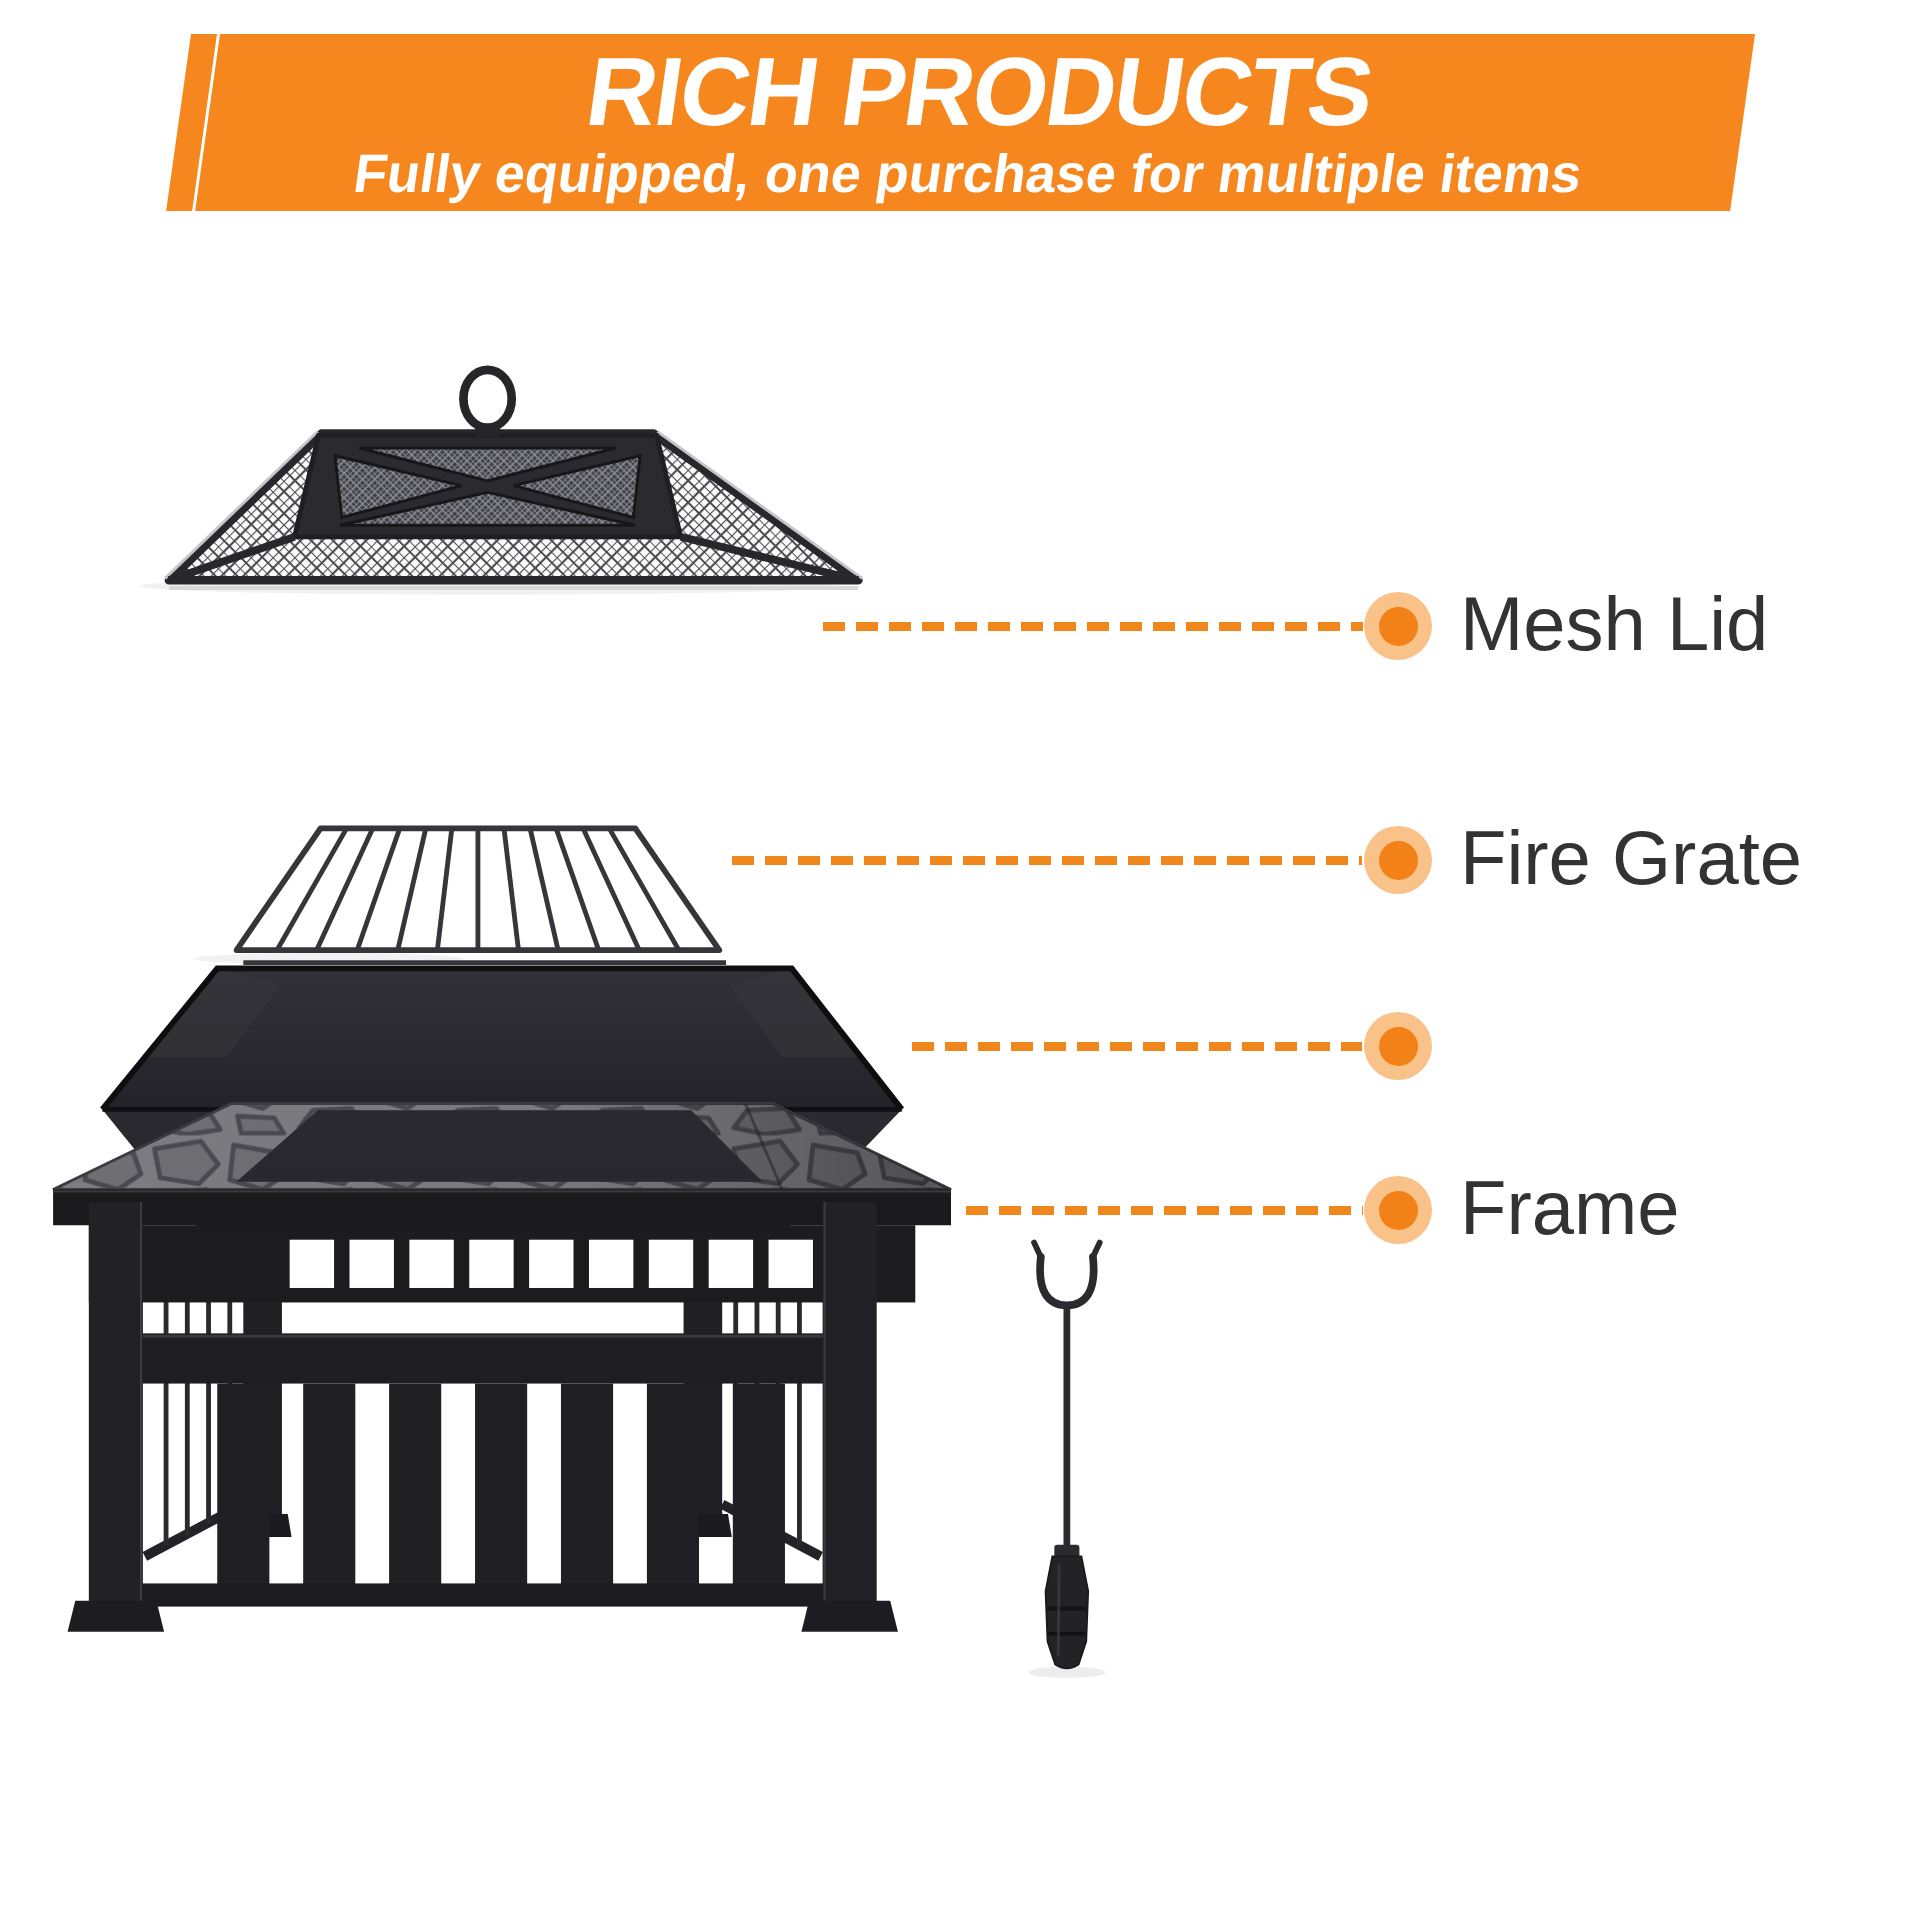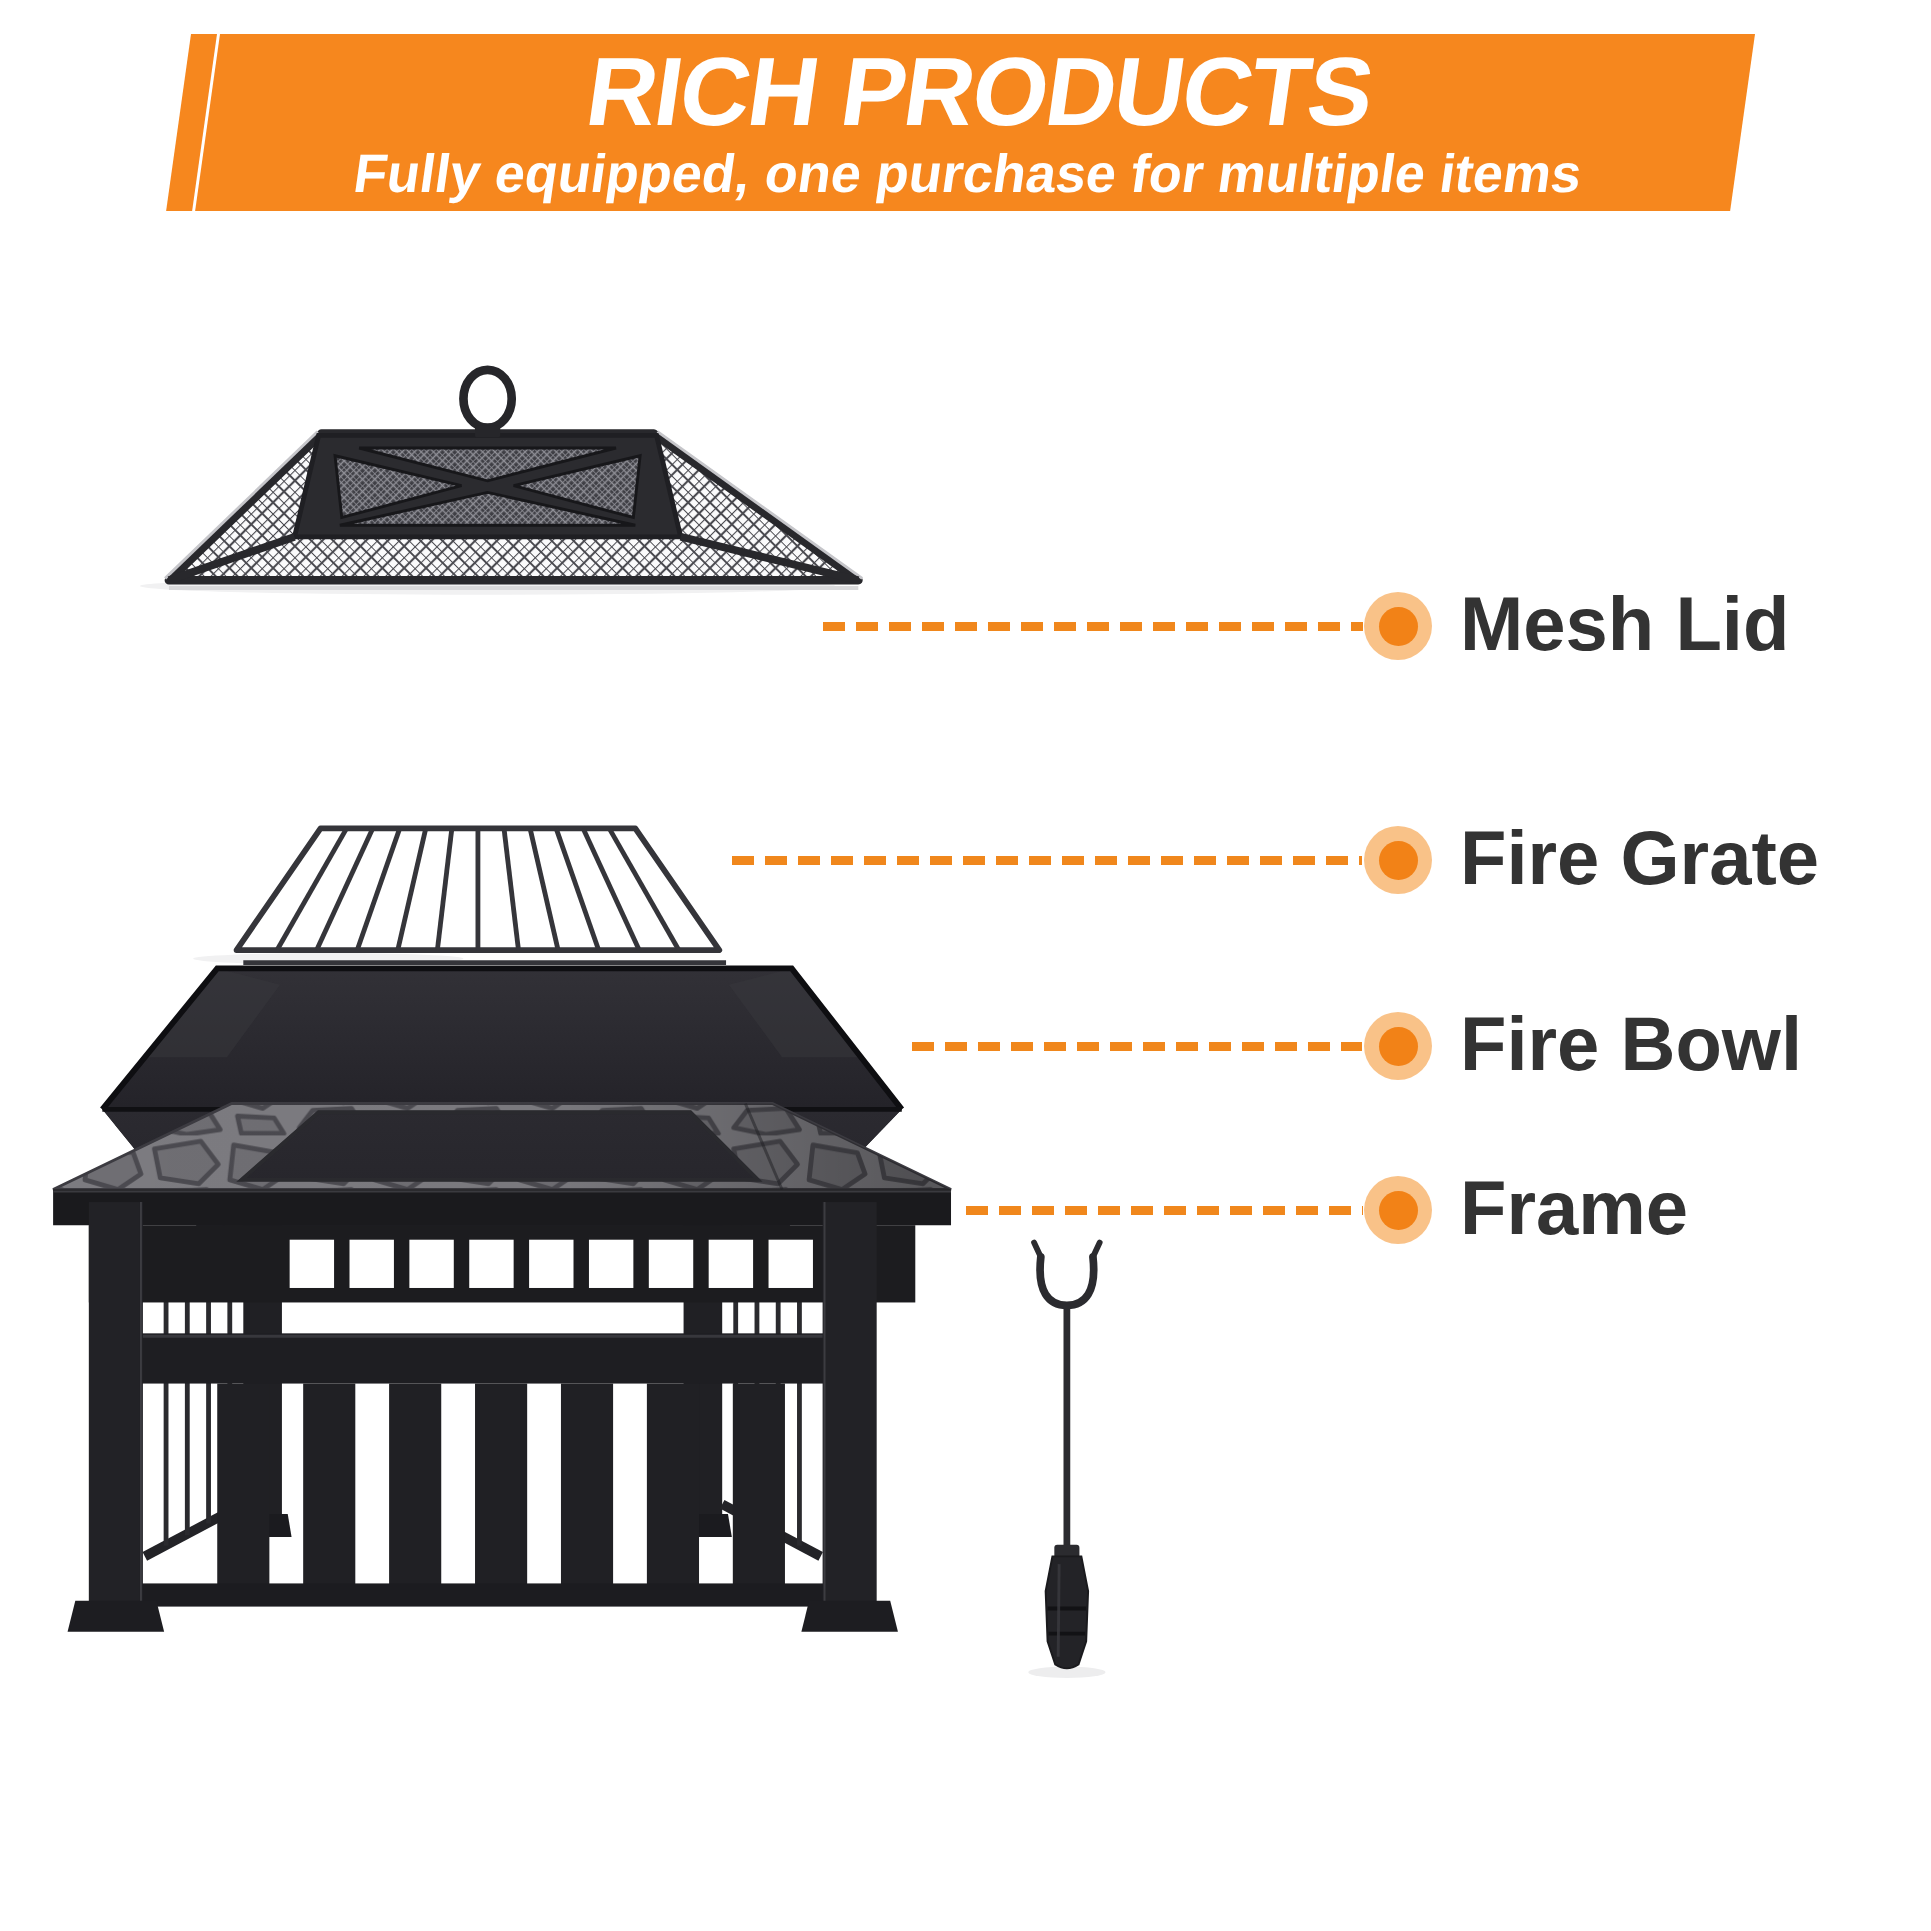--- a/index.html
+++ b/index.html
@@ -29,21 +29,21 @@
     position:absolute;top:30px;height:8.7px;
     background:repeating-linear-gradient(90deg,var(--dash) 0 22px,transparent 22px 33px);
   }
   .bullet{
     position:absolute;left:1364px;top:0;width:68px;height:68px;border-radius:50%;
     background:var(--accent-soft);display:flex;align-items:center;justify-content:center;
   }
   .bullet .dot{width:39px;height:39px;border-radius:50%;background:#F28217;}
   .lbl{
     position:absolute;left:1460px;top:50%;transform:translateY(-53%);
-    font-size:76px;font-weight:700;color:var(--label);white-space:nowrap;
+    font-size:76px;font-weight:400;color:var(--label);white-space:nowrap;
   }
 </style>
 </head>
 <body>
 
 <div class="stage">
 
   <div class="banner-stripe"></div>
   <div class="banner">
     <div class="banner-title">RICH PRODUCTS</div>
@@ -227,21 +227,20 @@
         <span class="dot"></span>
       </div>
     <div class="lbl">Fire Grate</div>
   </div>
 
   <div class="callout" style="top:1012px">
     <div class="dash" style="left:912px;width:450px"></div>
     <div class="bullet">
         <span class="dot"></span>
       </div>
-    <div class="lbl">Fire Bowl</div>
   </div>
 
   <div class="callout" style="top:1176px">
     <div class="dash" style="left:966px;width:397px"></div>
     <div class="bullet">
         <span class="dot"></span>
       </div>
     <div class="lbl">Frame</div>
   </div>
 

